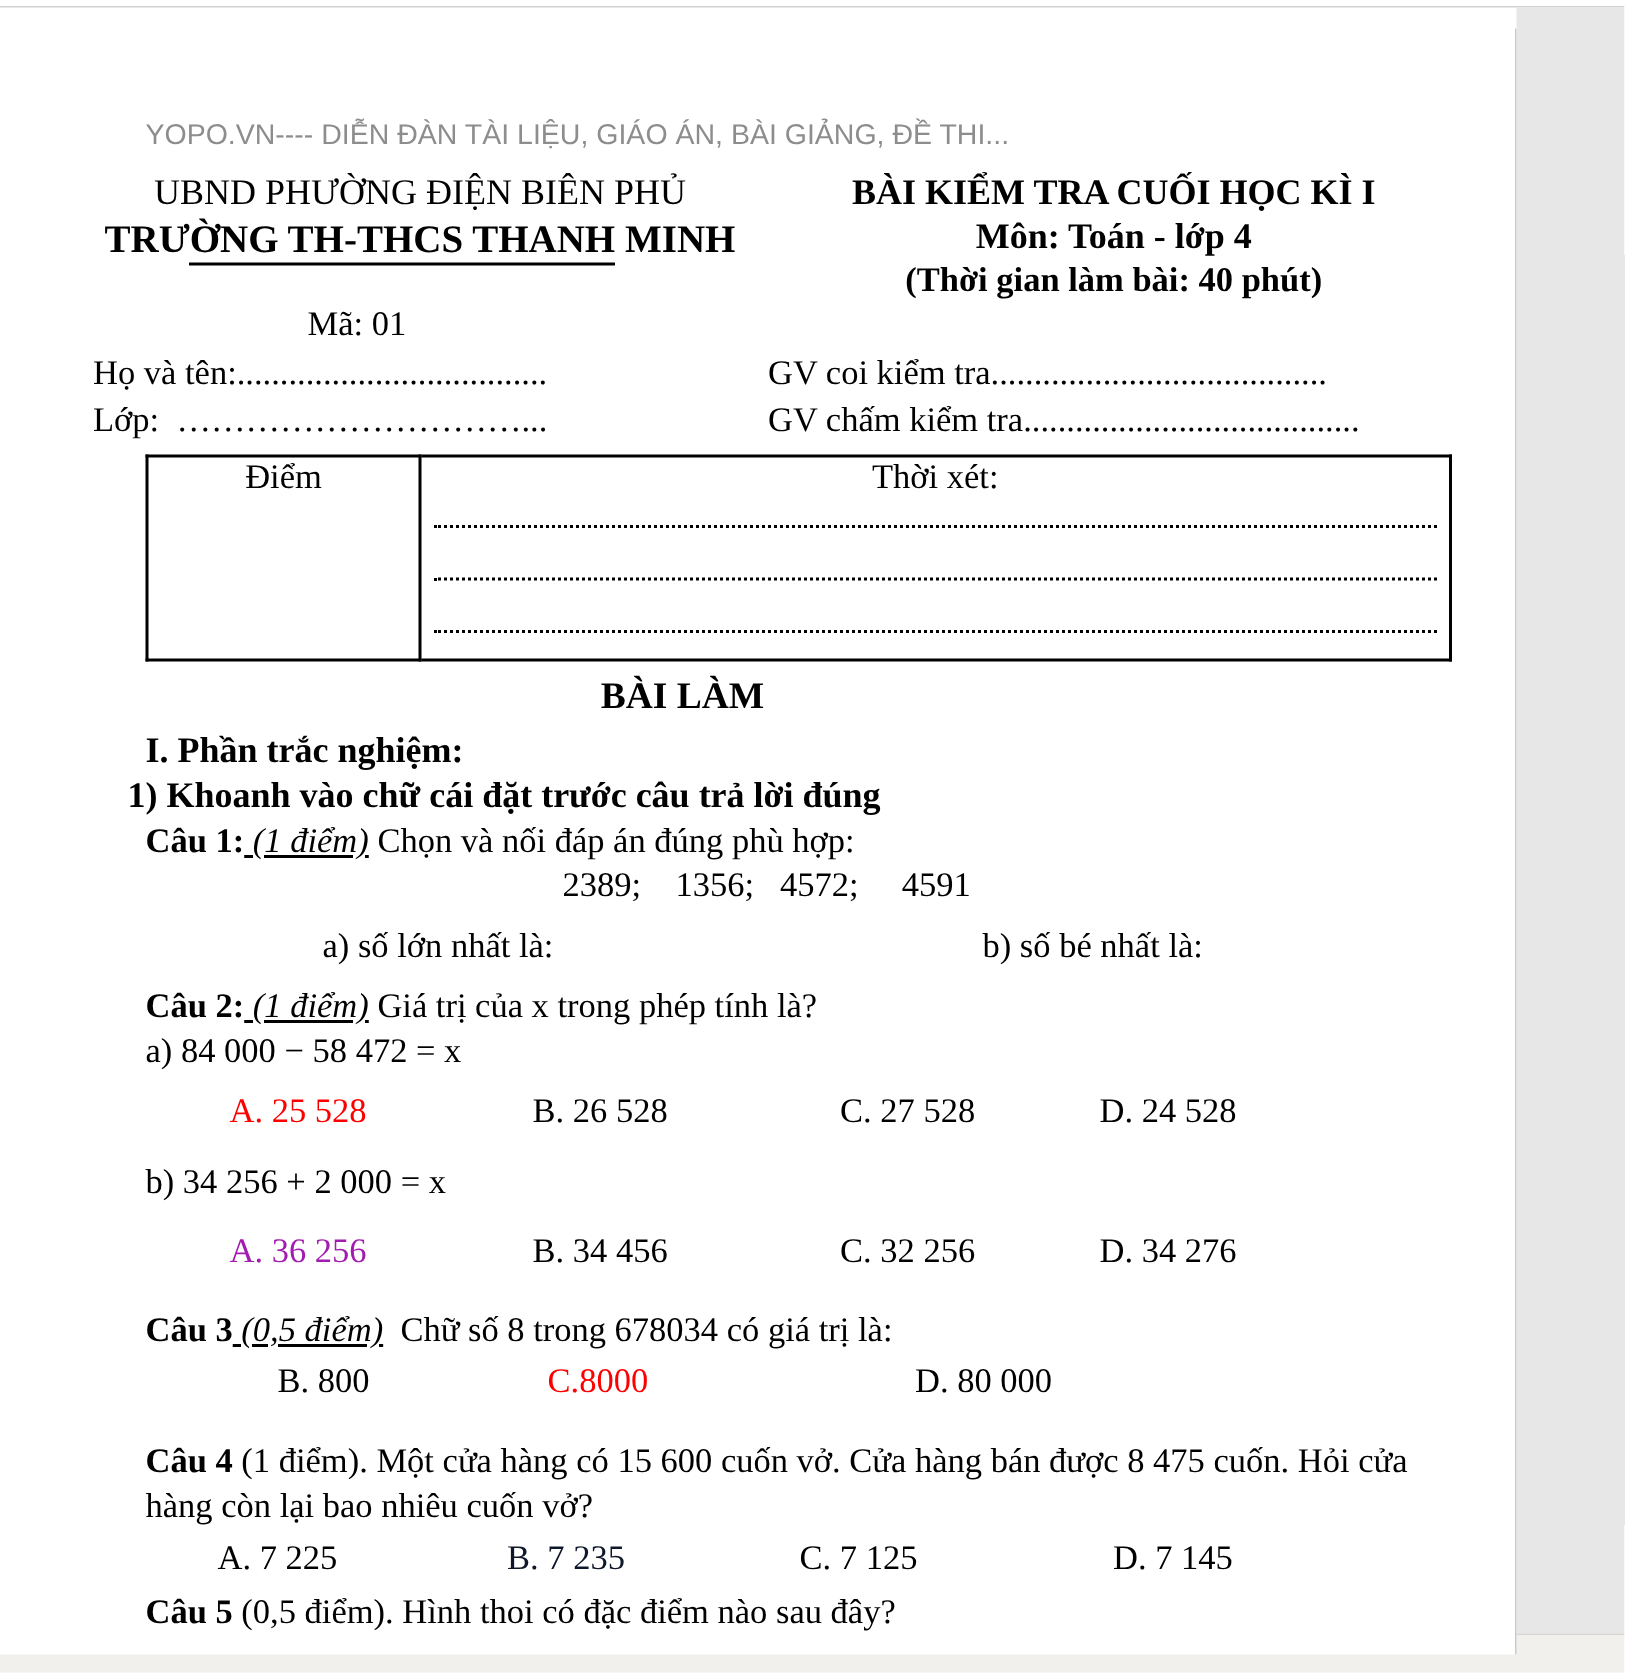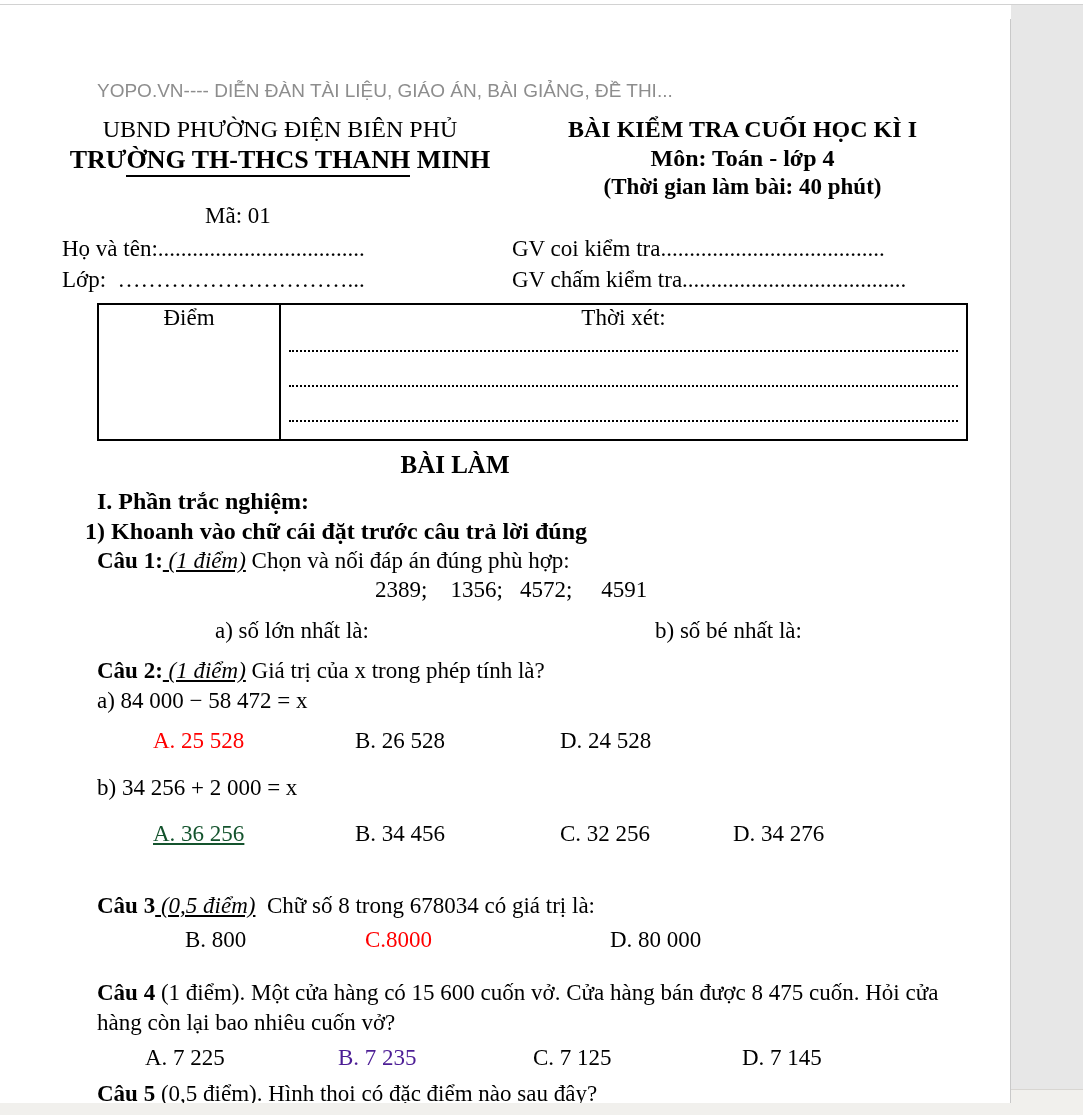--- a/index.html
+++ b/index.html
@@ -63,21 +63,21 @@
   .opts-q2 .c1{width:202px;} .opts-q2 .c2{width:205px;} .opts-q2 .c3{width:173px;}
   .opts-q2a{margin-top:10px;}
   .opts-q2b{margin-top:16px;}
   .opts-q3{margin-left:185px;margin-top:4px;}
   .opts-q3 .c1{width:180px;} .opts-q3 .c2{width:180px;} .opts-q3 .c3{width:245px;}
   .opts-q4{margin-left:145px;margin-top:5px;}
   .opts-q4 .c1{width:193px;} .opts-q4 .c2{width:195px;} .opts-q4 .c3{width:209px;}
 
   .mt-q2{margin-top:10px;}
   .mt-q2b{margin-top:17px;}
-  .mt-q3{margin-top:42px;}
+  .mt-q3{margin-top:23px;}
   .mt-q4{margin-top:23px;}
   .mt-q5{margin-top:6px;}
 </style>
 </head>
 <body>
 
 <div class="topline"></div>
 <div class="right-margin"></div>
 <div class="bottom-strip"></div>
 
@@ -134,40 +134,41 @@
   <div class="ab">
     <div class="a t">a) số lớn nhất là:</div>
     <div class="t">b) số bé nhất là:</div>
   </div>
 
   <div class="qline mt-q2"><span class="lbl t">Câu 2:</span><span class="pts t"> (1 điểm)</span><span class="t"> Giá trị của x trong phép tính là?</span></div>
   <div class="qline t">a) 84 000 − 58 472 = x</div>
   <div class="opts opts-q2 opts-q2a">
     <span class="c1" style="color: rgb(255, 0, 0);">A. 25 528</span>
     <span class="c2">B. 26 528</span>
+    <span class="c3">C. 27 528</span>
     <span class="c4">D. 24 528</span>
   </div>
   <div class="qline mt-q2b t">b) 34 256 + 2 000 = x</div>
   <div class="opts opts-q2 opts-q2b">
-    <span class="c1" style="color: #14532d; text-decoration: underline;">A. 36 256</span>
+    <span class="c1" style="color: #a21caf;">A. 36 256</span>
     <span class="c2">B. 34 456</span>
     <span class="c3">C. 32 256</span>
     <span class="c4">D. 34 276</span>
   </div>
 
   <div class="qline mt-q3"><span class="lbl t">Câu 3</span><span class="pts t"> (0,5 điểm)</span><span class="t">  Chữ số 8 trong 678034 có giá trị là:</span></div>
   <div class="opts opts-q3">
     <span class="c2">B. 800</span>
     <span class="c3" style="color: rgb(255, 0, 0);">C.8000</span>
     <span class="c4">D. 80 000</span>
   </div>
 
   <div class="qline mt-q4"><span class="lbl t">Câu 4</span><span class="t"> (1 điểm). Một cửa hàng có 15 600 cuốn vở. Cửa hàng bán được 8 475 cuốn. Hỏi cửa hàng còn lại bao nhiêu cuốn vở?</span></div>
   <div class="opts opts-q4">
     <span class="c1">A. 7 225</span>
-    <span class="c2" style="color: #4c1d95;">B. 7 235</span>
+    <span class="c2" style="color: #0f172a;">B. 7 235</span>
     <span class="c3">C. 7 125</span>
     <span class="c4">D. 7 145</span>
   </div>
 
   <div class="qline mt-q5"><span class="lbl t">Câu 5</span><span class="t"> (0,5 điểm). Hình thoi có đặc điểm nào sau đây?</span></div>
 
 </div>
 
 </body></html>

